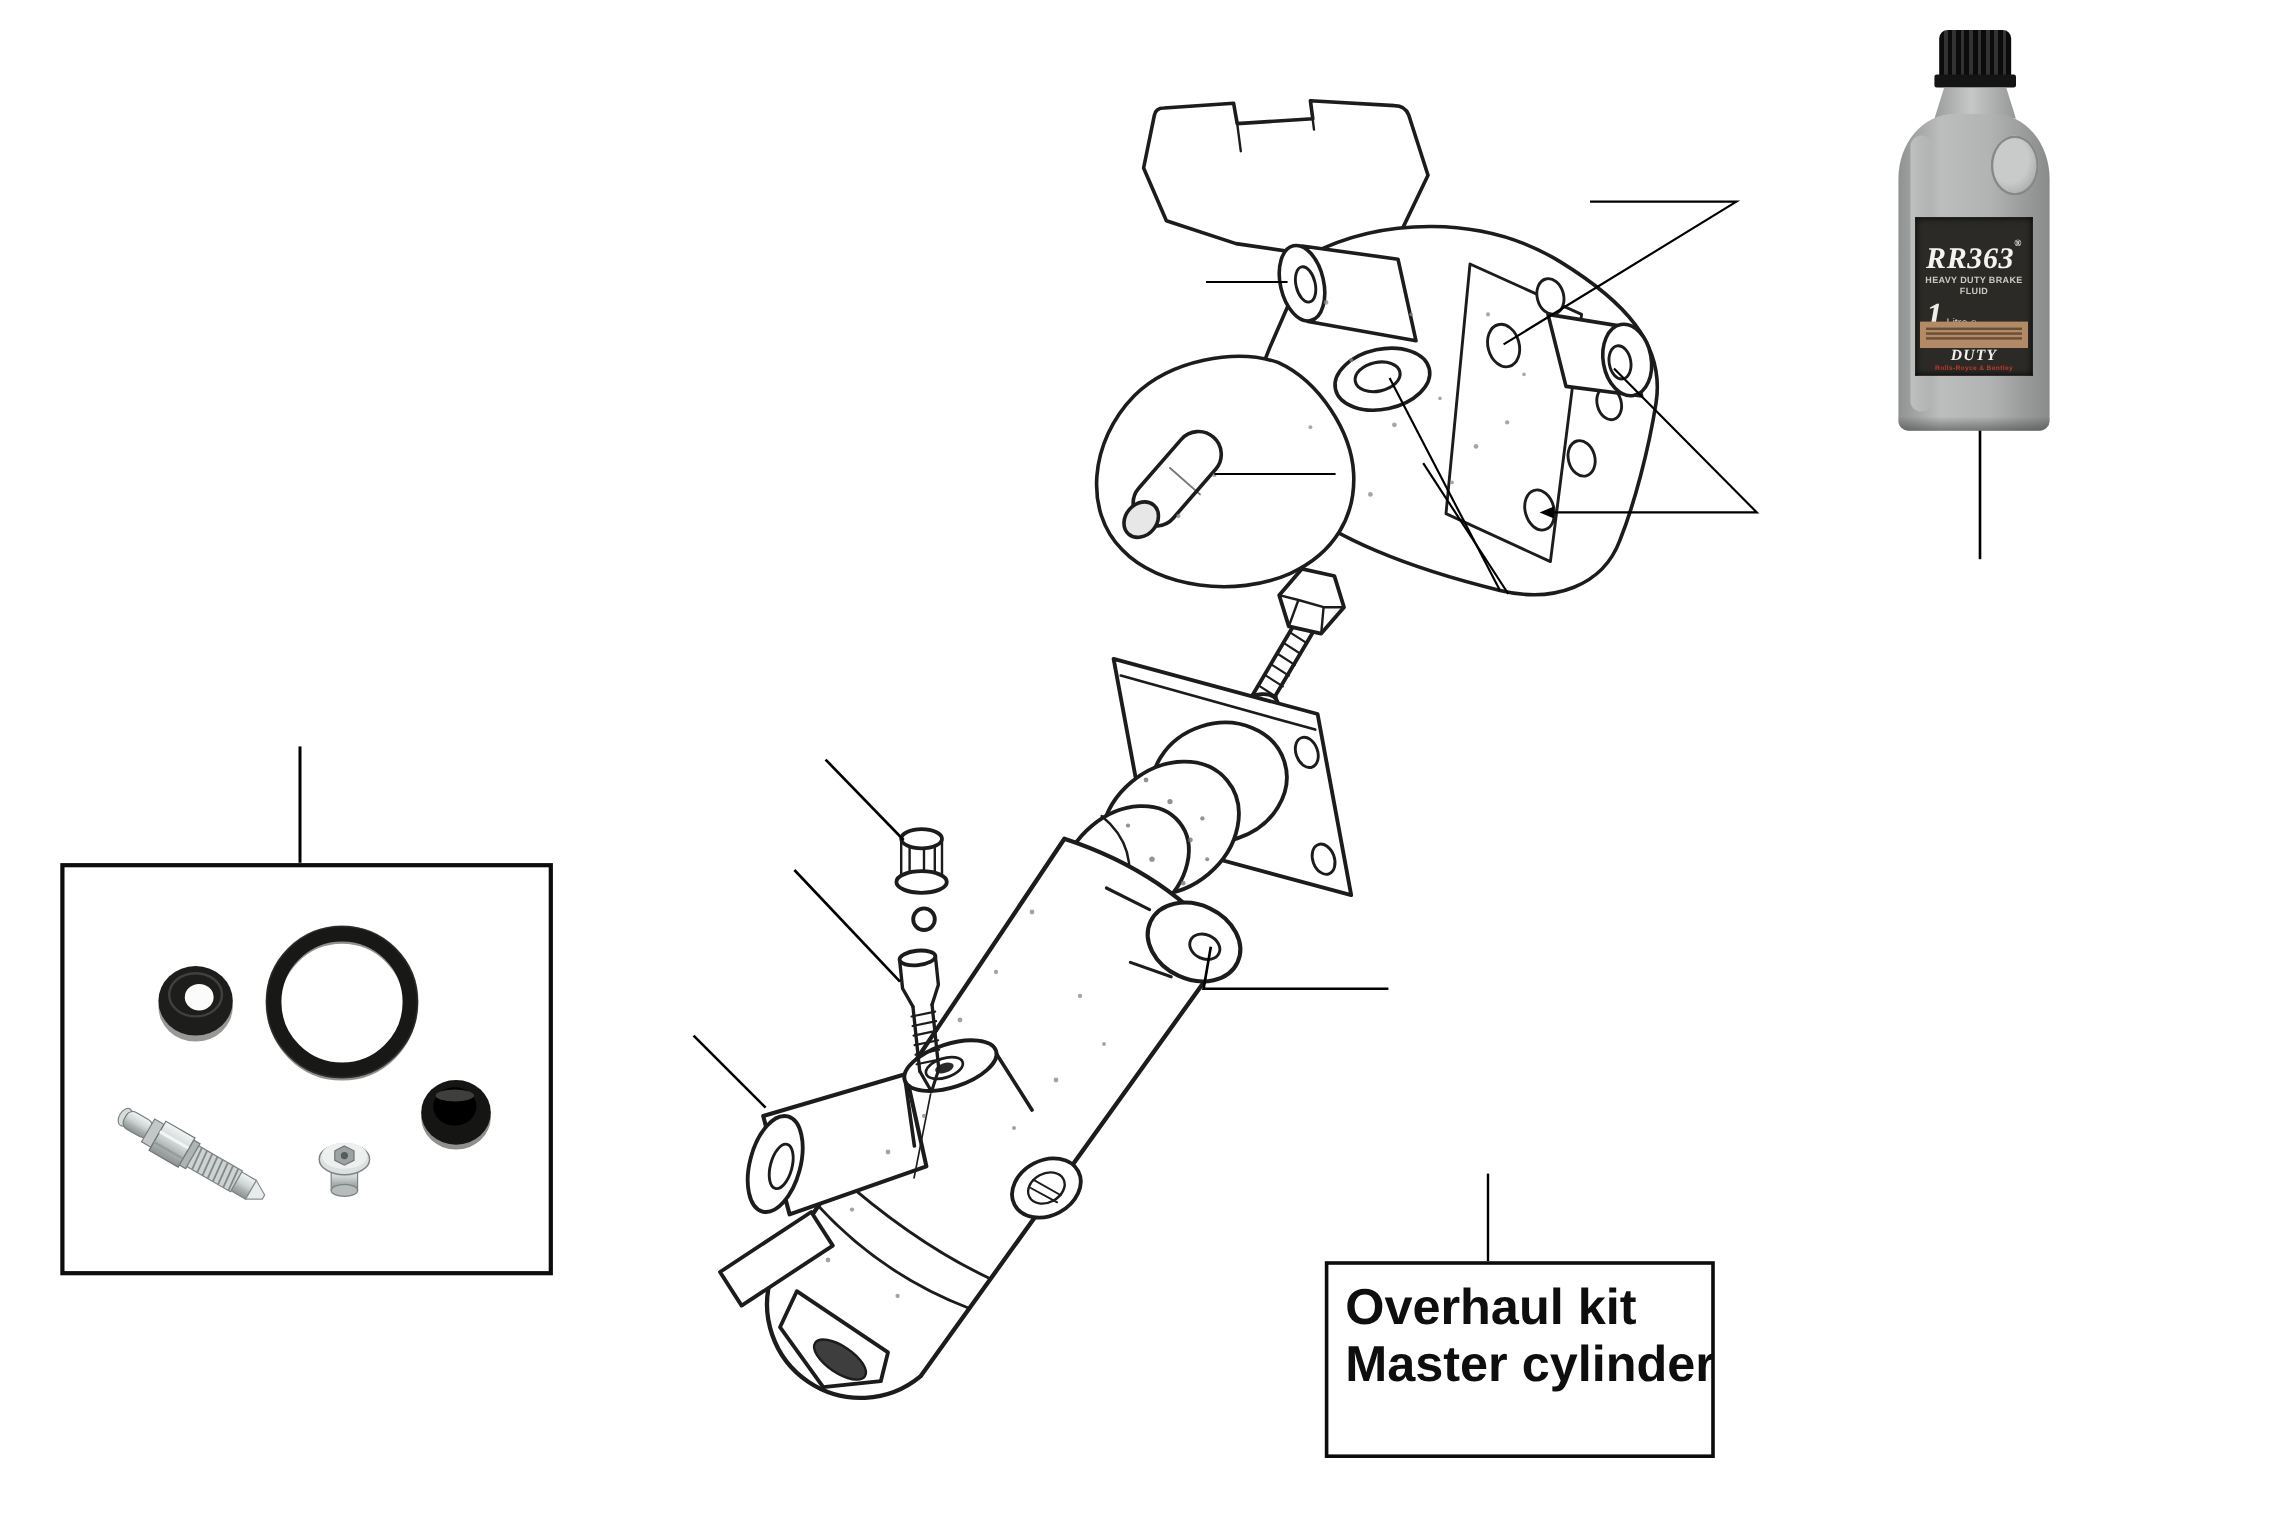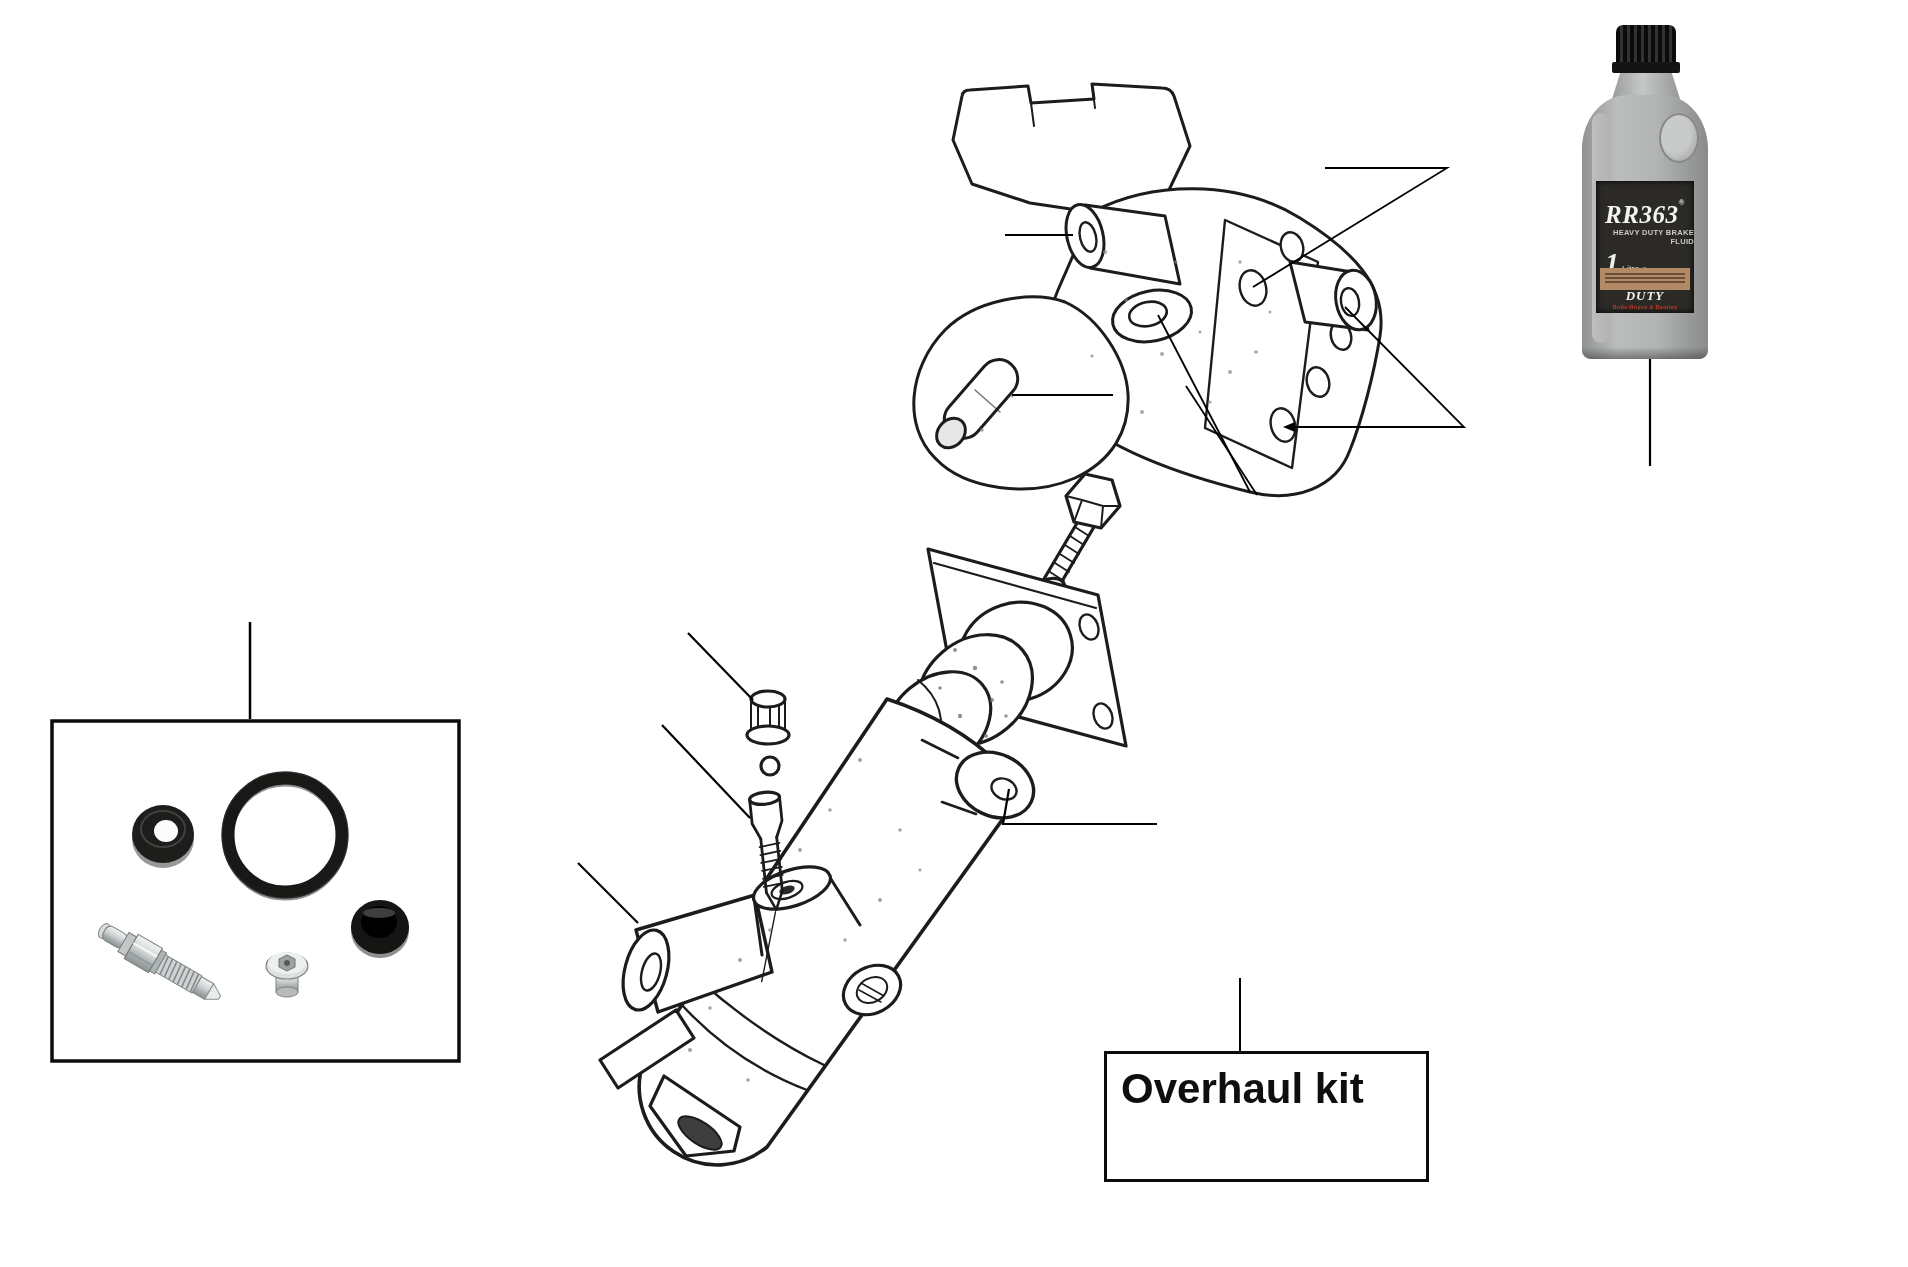--- a/index.html
+++ b/index.html
@@ -1,21 +1,21 @@
 <!DOCTYPE html>
 <html><head>
 <meta charset="utf-8">
 <style>
   html,body{margin:0;padding:0;background:#fff;}
   .canvas{position:relative;width:1908px;height:1267px;background:#ffffff;overflow:hidden;
           font-family:"Liberation Sans",sans-serif;}
   svg.diagram{position:absolute;left:0;top:0;width:1908px;height:1267px;}
 
   
-  .callout-box{position:absolute;left:1104px;top:1051px;width:325px;height:131px;
+  .callout-box{position:absolute;left:1104px;top:1051px;width:325px;height:164px;
                border:3px solid #0c0c0c;background:#fff;box-sizing:border-box;
                padding:11px 0 0 14px;}
   .callout-line{font-weight:700;font-size:42px;line-height:48px;color:#0e0e0e;
                 font-family:"Liberation Sans",sans-serif;white-space:nowrap;}
 
   
   .bottle{position:absolute;left:1582px;top:25px;width:126px;height:334px;}
   .bottle .cap{position:absolute;left:34px;top:0;width:60px;height:40px;
     background:repeating-linear-gradient(90deg,#0b0b0b 0 4px,#323232 4px 7px);
     border-radius:7px 7px 2px 2px;}
@@ -32,21 +32,21 @@
     box-shadow:inset 0 0 0 2px #868887;}
   .bottle .shine{position:absolute;left:10px;top:18px;width:18px;height:230px;
     background:linear-gradient(90deg,rgba(255,255,255,.35),rgba(255,255,255,0));
     border-radius:10px;}
   .bottle .label{position:absolute;left:14px;top:86px;width:98px;height:132px;
     background:#2b2a27;box-shadow:inset 0 0 6px #000;}
   .brand-row{margin-top:9px;text-align:center;color:#f4f3ef;
     font-family:"Liberation Serif",serif;font-style:italic;font-weight:700;
     font-size:25px;line-height:25px;letter-spacing:.5px;}
   .brand-row sup{font-size:8px;font-style:normal;vertical-align:18px;}
-  .product{text-align:right;color:#ccc9c1;font-size:7.5px;font-weight:700;
+  .product{text-align:center;color:#ccc9c1;font-size:7.5px;font-weight:700;
     letter-spacing:.3px;margin-top:1px;}
   .volume-row{margin:7px 0 0 9px;color:#eeede8;}
   .vol-num{font-family:"Liberation Serif",serif;font-style:italic;font-weight:700;
     font-size:28px;line-height:20px;}
   .vol-unit{font-size:9px;margin-left:3px;color:#d8d6cf;}
   .vol-small{margin-left:9px;font-size:6.5px;color:#b5b2aa;line-height:8px;}
   .band{position:absolute;left:4px;right:4px;top:87px;height:22px;background:#b28a66;
     padding:3px 5px;box-sizing:border-box;}
   .band i{display:block;height:2px;margin:2px 0;background:rgba(45,30,18,.55);}
   .maker{position:absolute;bottom:9px;width:100%;text-align:center;color:#f1f0ea;
@@ -345,15 +345,16 @@
           </div>
         <div class="maker">DUTY</div>
         <div class="maker-sub">Rolls-Royce &amp; Bentley</div>
       </div>
       <div class="base-shade"></div>
     </div>
   </div>
 
   <div class="callout-box">
     <div class="callout-line">Overhaul kit</div>
+    <div class="callout-line">Master cylinder</div>
   </div>
 
 </div>
 
 </body></html>

